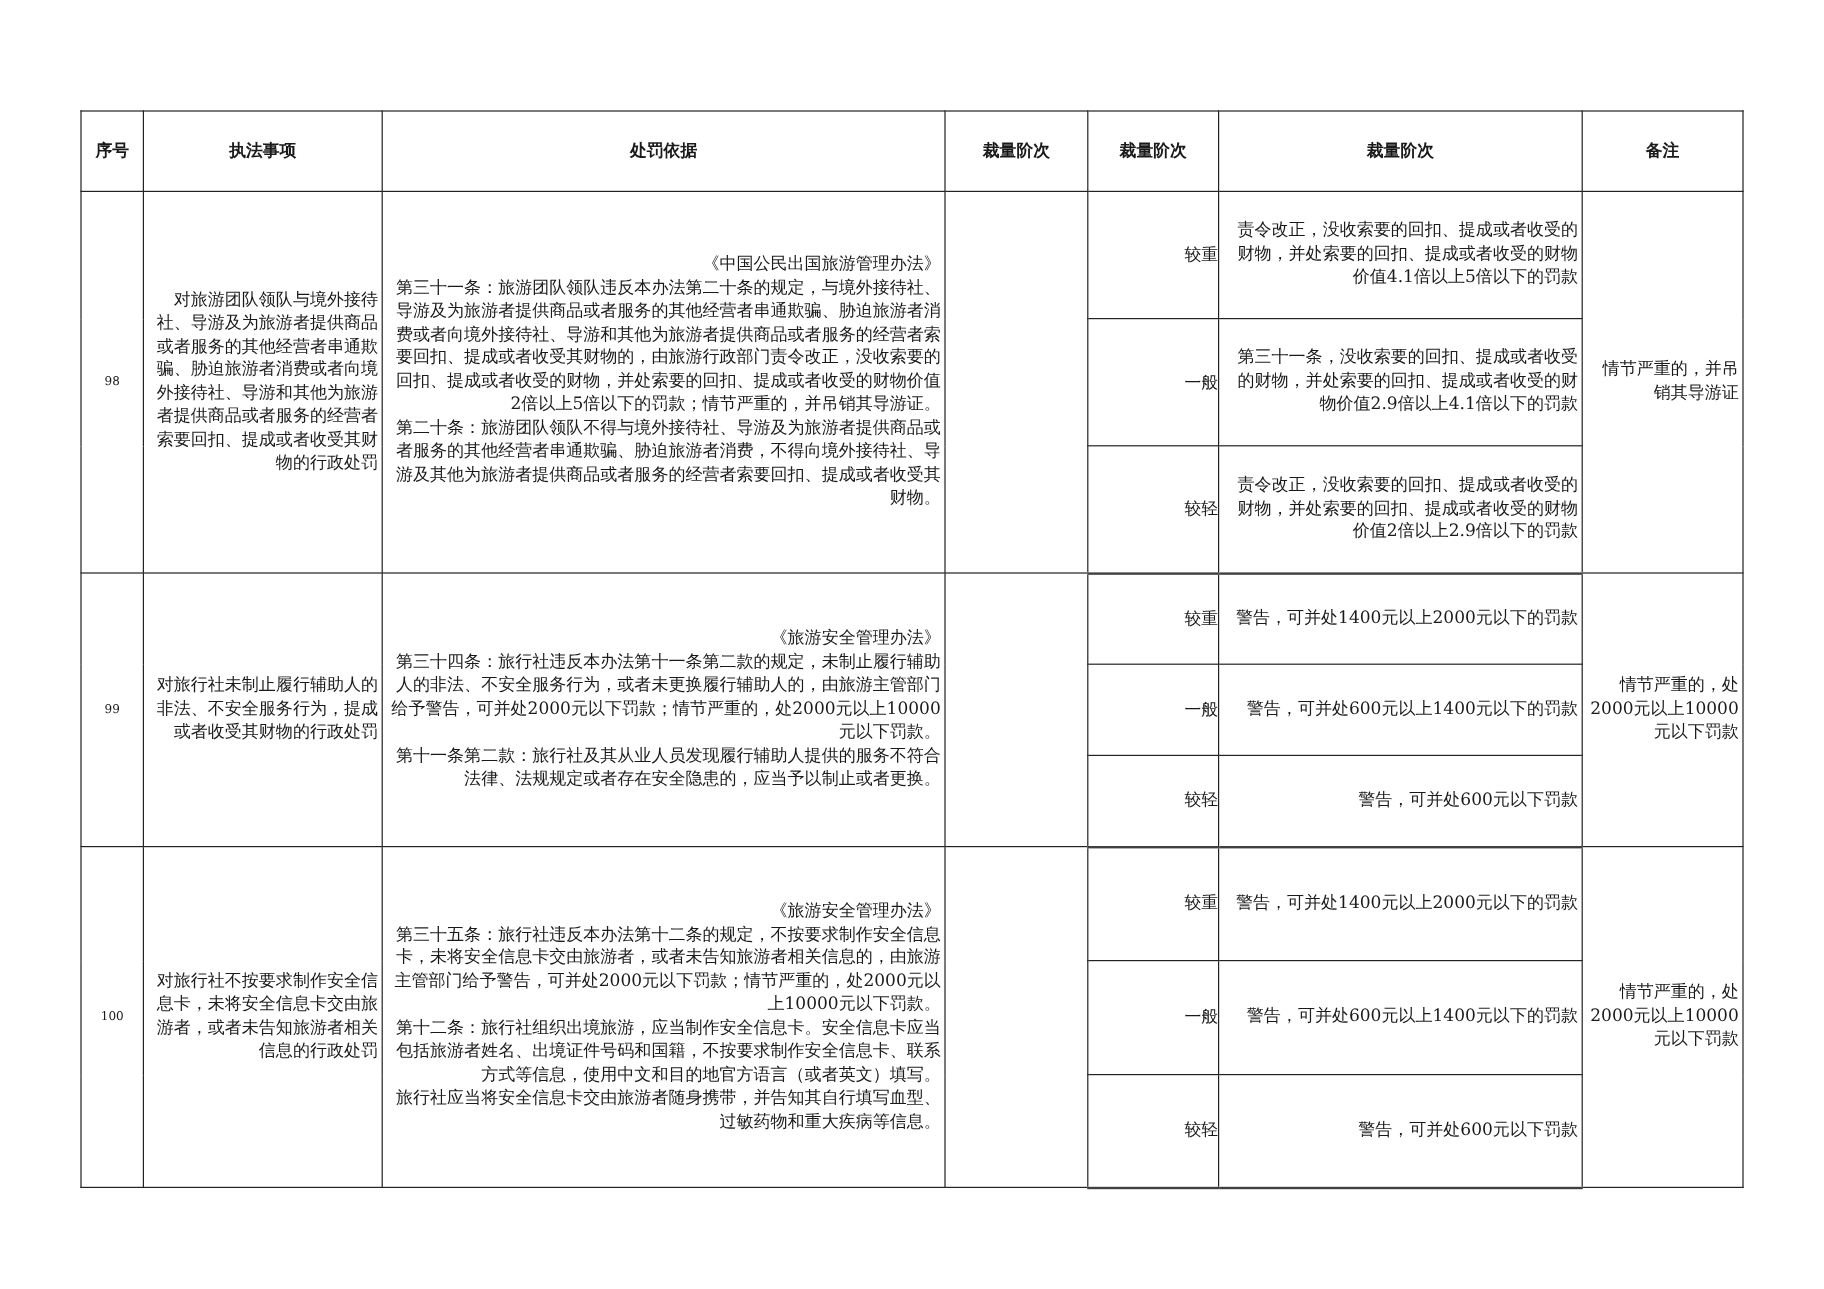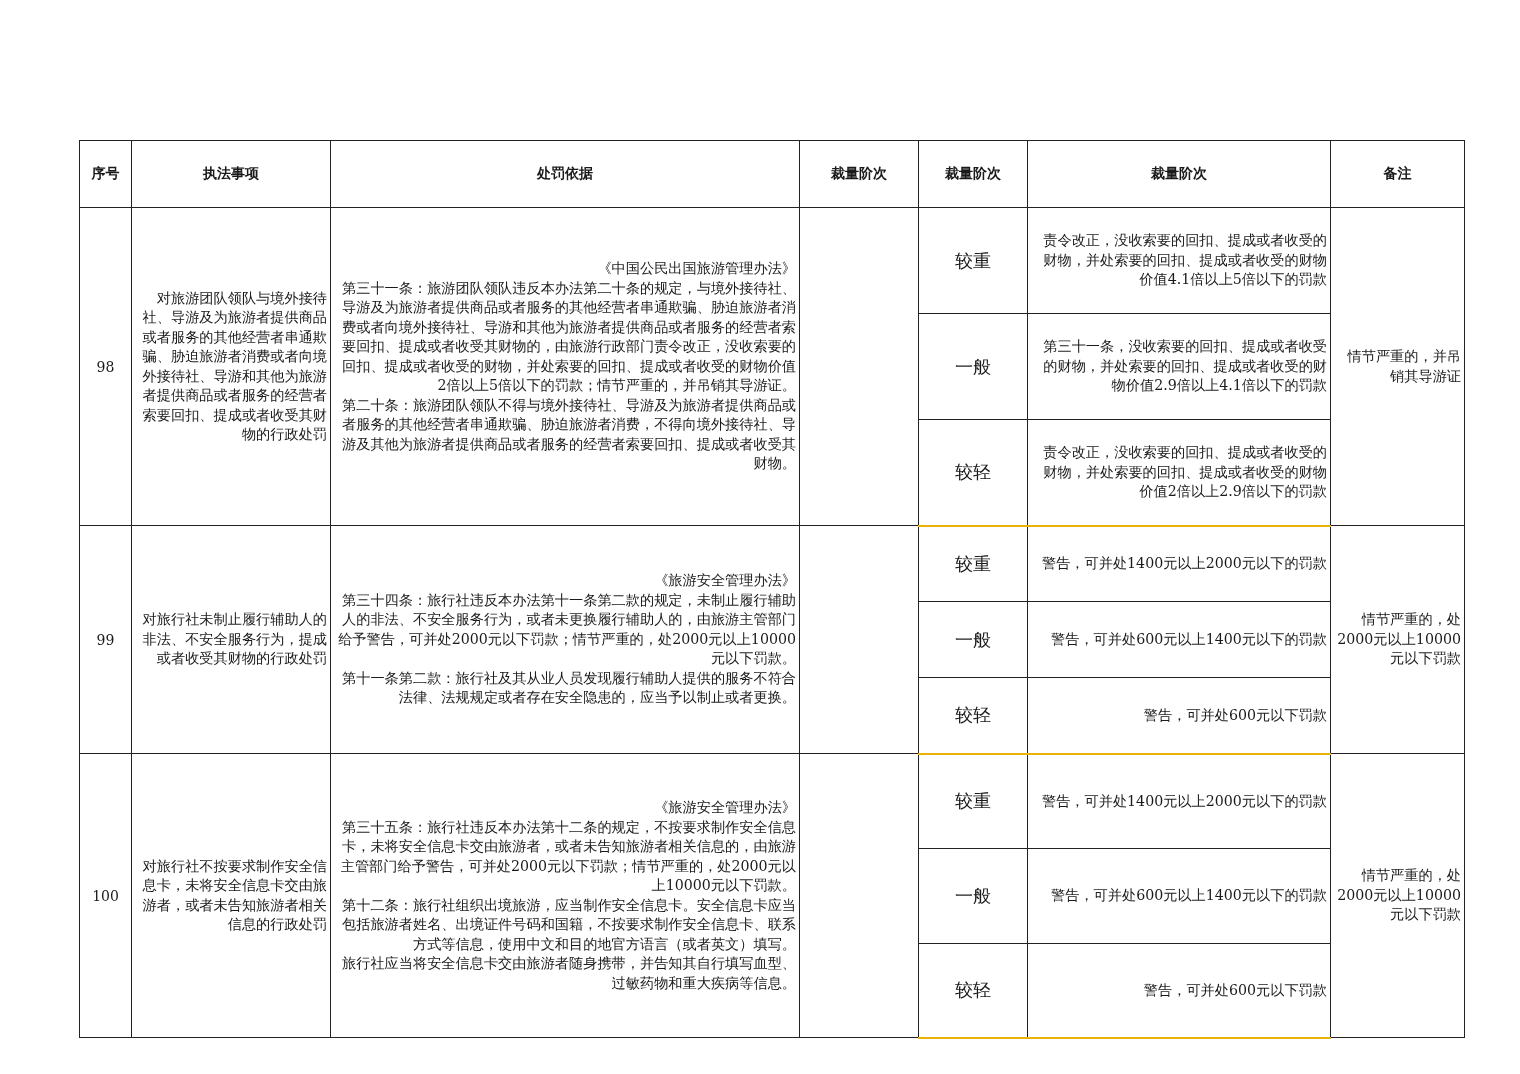--- a/index.html
+++ b/index.html
@@ -1,41 +1,40 @@
 <!DOCTYPE html>
 <html><head>
   <meta charset="utf-8">
   <style>
     html, body { margin: 0; padding: 0; background: #ffffff; }
     body { width: 1520px; height: 1074px; position: relative; overflow: hidden;
            font-family: "DejaVu Serif", "Liberation Serif", serif; color: #1a1a1a; }
     table.grid {
-      position: absolute; left: 79px; top: 92px;
+      position: absolute; left: 67px; top: 92px;
       border-collapse: collapse; table-layout: fixed;
       width: 1385px;
-      margin-top: 48px;
     }
     table.grid td, table.grid th {
       border: 1.4px solid #222;
       padding: 0;
       vertical-align: middle;
       overflow: hidden;
     }
     th {
       font-family: "DejaVu Sans", "Liberation Sans", sans-serif;
       font-weight: bold; font-size: 14px; text-align: center; height: 66px;
     }
     thead tr th { border-bottom: 2.4px solid #222; }
-    tr.group-end td { border-bottom: 2px solid #eab308; }
-    .c-num { text-align: center; font-size: 14px; }
+    tr.group-end td { border-bottom: 2px solid #404040; }
+    .c-num { text-align: center; font-size: 10px; }
     .c-item, .c-basis, .c-range, .c-note {
       font-size: 14.2px; line-height: 19.5px; text-align: right;
       padding: 0 3px !important;
     }
-    .c-level { text-align: center; font-size: 18px; }
+    .c-level { text-align: right; font-size: 14px; }
     .basis-line { display: block; }
   </style>
 </head>
 <body>
 
 <table class="grid">
   <colgroup>
     <col style="width:52px">
     <col style="width:199px">
     <col style="width:469px">

